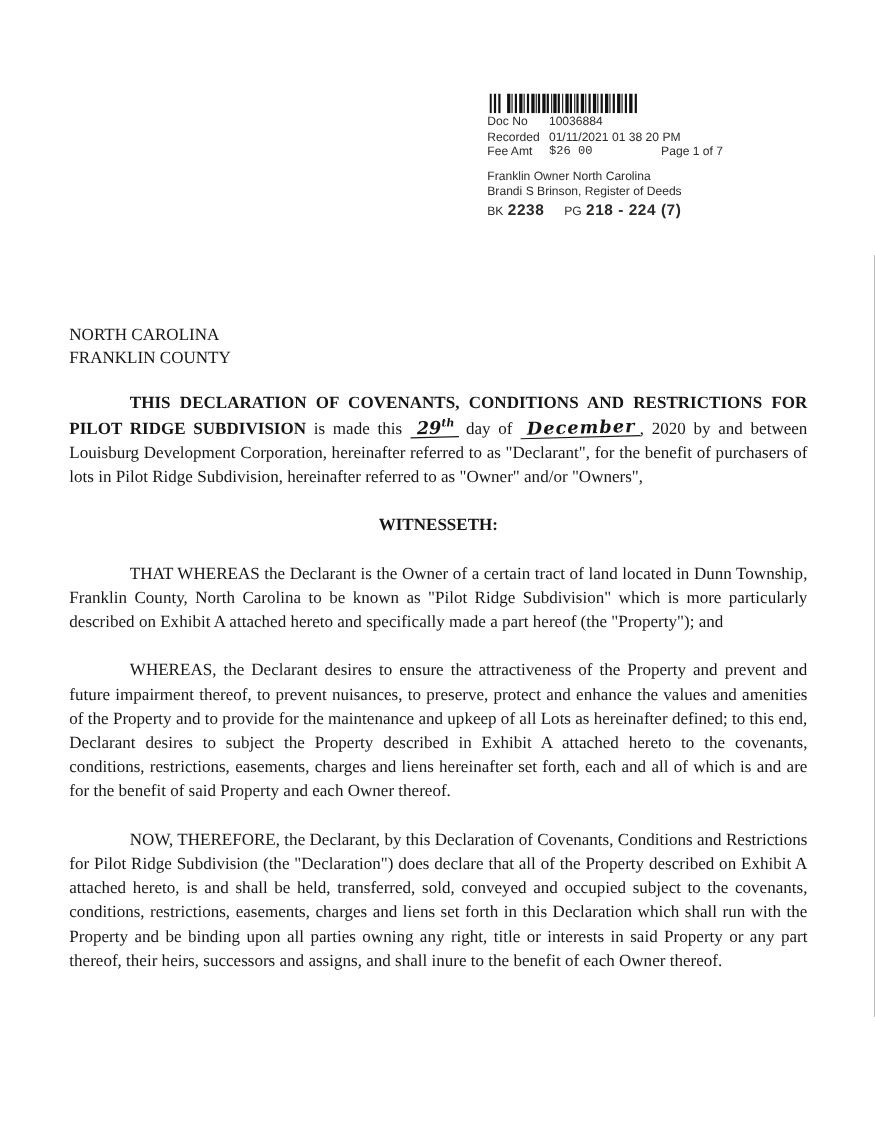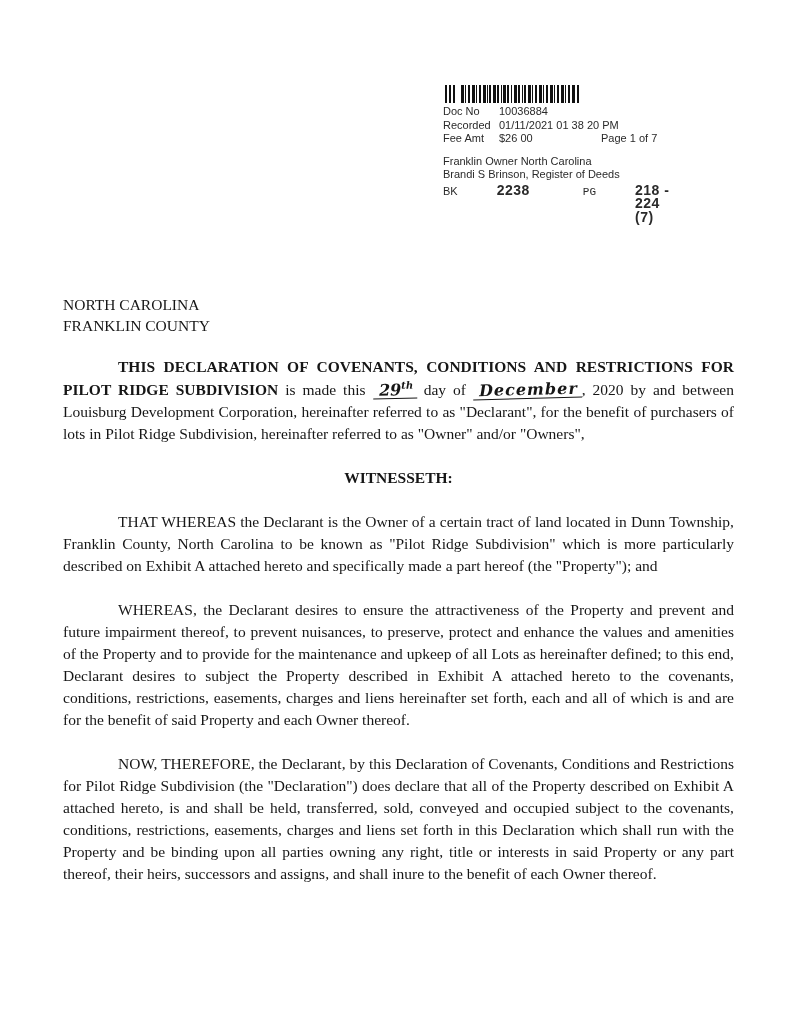--- a/index.html
+++ b/index.html
@@ -16,26 +16,26 @@
   
   .stamp {
     position:absolute; left:443px; top:85px;
     font-family:"Liberation Sans", sans-serif;
     font-size:11px; line-height:13.5px; color:#2a2a2a;
     width:240px;
   }
   .barcode { display:block; margin:0 0 2px 2px; }
   .stamp-row { display:flex; white-space:nowrap; }
   .stamp-label { width:56px; flex:none; }
-  .fee-val { width:62px; flex:none; }
+  .fee-val { width:62px; flex:none;font-family:Liberation Mono, monospace; }
   .page-of { margin-left:40px; }
   .stamp-block2 { margin-top:9px; }
-  .bk-line { margin-top:2px; font-size:11px; display:flex; align-items:baseline;gap:35px; }
+  .bk-line { margin-top:2px; font-size:11px; display:flex; align-items:baseline; }
   .bk-num { font-size:14px; font-weight:bold; letter-spacing:.5px; margin:0 4px; }
-  .pg-label { margin-left:14px;font-family:Liberation Mono, monospace; }
+  .pg-label { margin-left:14px; }
   
   .content {
     position:absolute; left:63px; top:294px; width:671px;
     font-size:15.5px; line-height:22px;
   }
   .doc-header { display:flex; justify-content:flex-start; align-items:flex-start; }
   .state-county { line-height:21px; }
   .title-block { width:288px; margin-top:21px; line-height:21.5px; }
   .title-line { text-decoration:underline; text-underline-offset:3px; }
   p.body-para {

